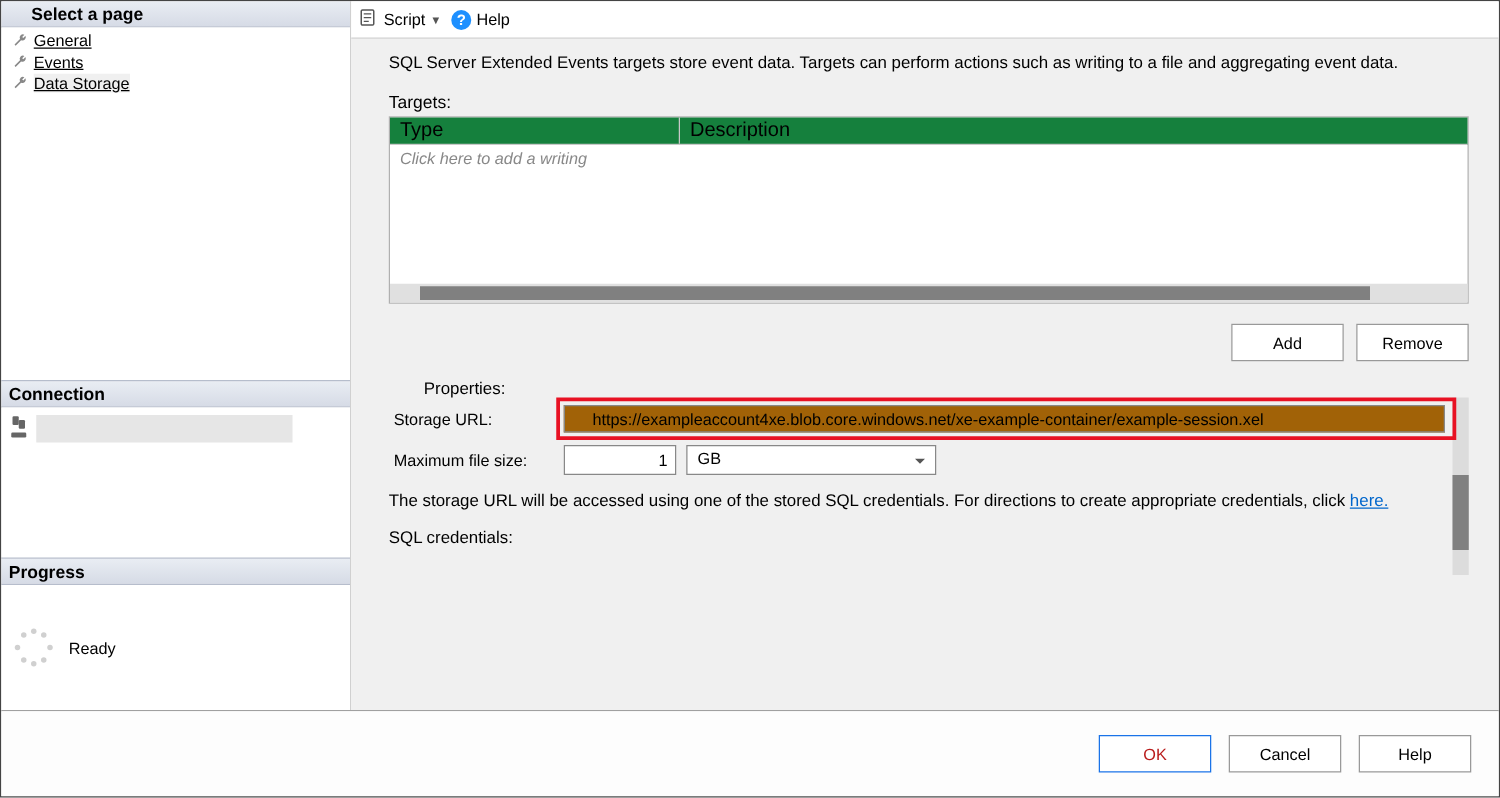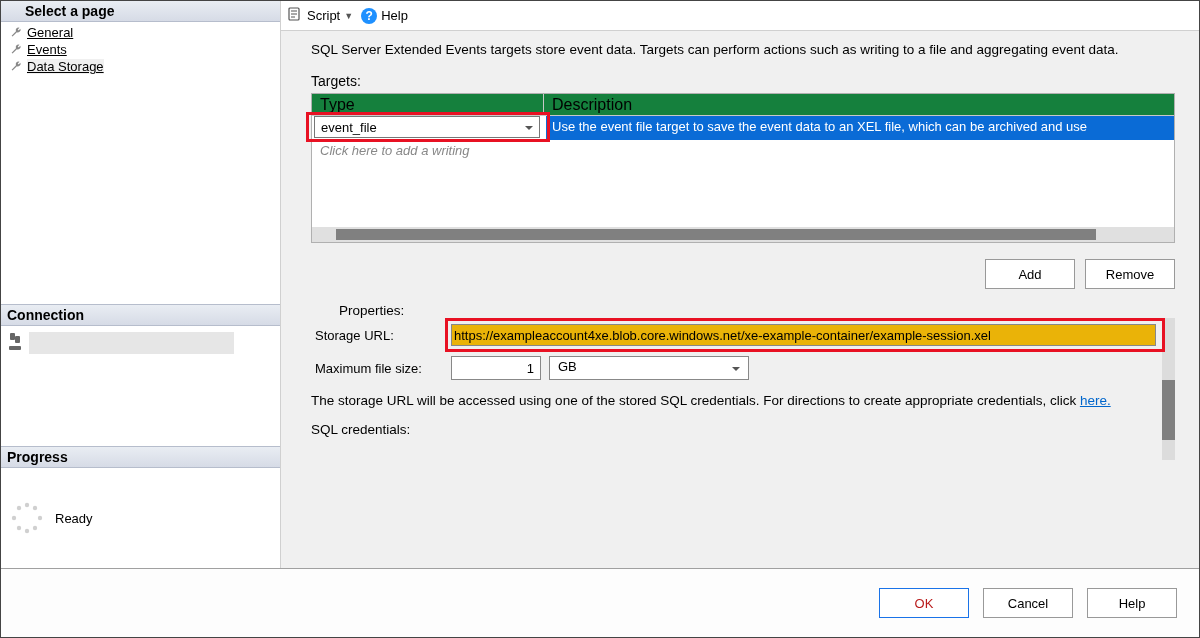--- a/index.html
+++ b/index.html
@@ -234,22 +234,22 @@
     grid-template-columns: 140px 1fr;
     row-gap:10px;
     align-items:center;
     position:relative;
   }
   .storage-row-wrap { position:relative; }
   .storage-input {
     width: 705px;
     height:22px;
     border:1px solid #888;
-    background:#eab308;
-    padding:2px 2px;
+    background:#a16207;
+    padding:2px 22px;
     font-size:13px;
   }
   .red-box-storage {
     position:absolute;
     left:-6px; top:-6px;
     width:720px; height:34px;
     border:3px solid #e81123;
     pointer-events:none;
   }
   .max-size-row {
@@ -392,29 +392,20 @@
 
     <div class="content-inner">
       <div class="desc-text">SQL Server Extended Events targets store event data. Targets can perform actions such as writing to a file and aggregating event data.</div>
       <div class="targets-label">Targets:</div>
 
       <div class="targets-grid">
         <div class="grid-header">
           <div class="gh-type">Type</div>
           <div class="gh-desc">Description</div>
         </div>
-        <div class="grid-row">
-          <div class="gr-type-cell">
-            <div class="type-select">
-              <span>event_file</span>
-            </div>
-            <div class="red-box-type"></div>
-          </div>
-          <div class="gr-desc-cell">Use the event  file target to save the event data to an XEL file, which can be archived and use</div>
-        </div>
         <div class="grid-add-row">Click here to add a writing</div>
         <div class="grid-scroll">
           <div class="grid-scroll-thumb"></div>
         </div>
       </div>
 
       <div class="btn-row">
         <button class="btn">Add</button>
         <button class="btn">Remove</button>
       </div>

